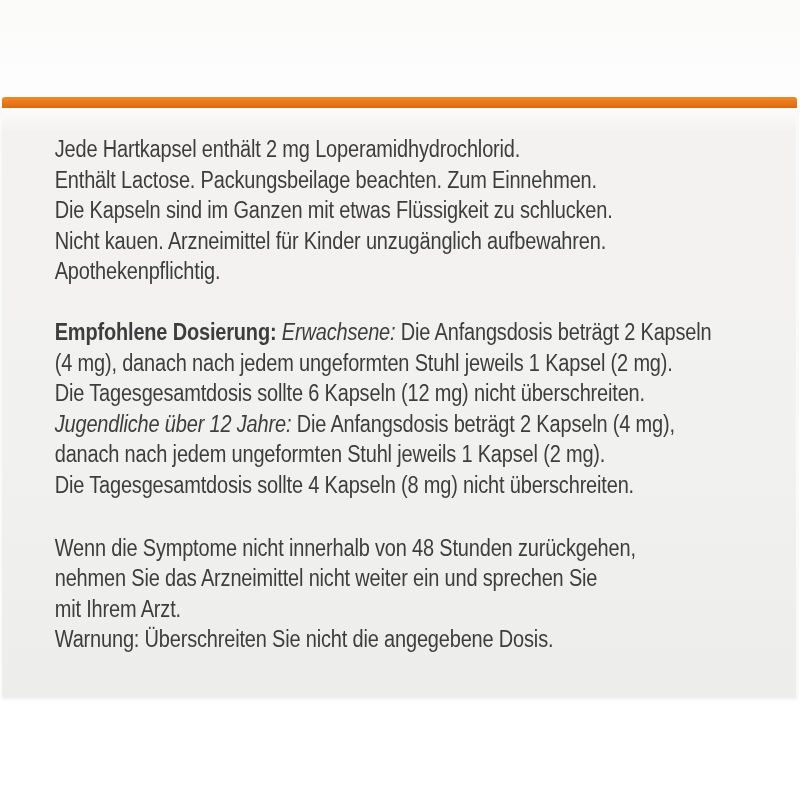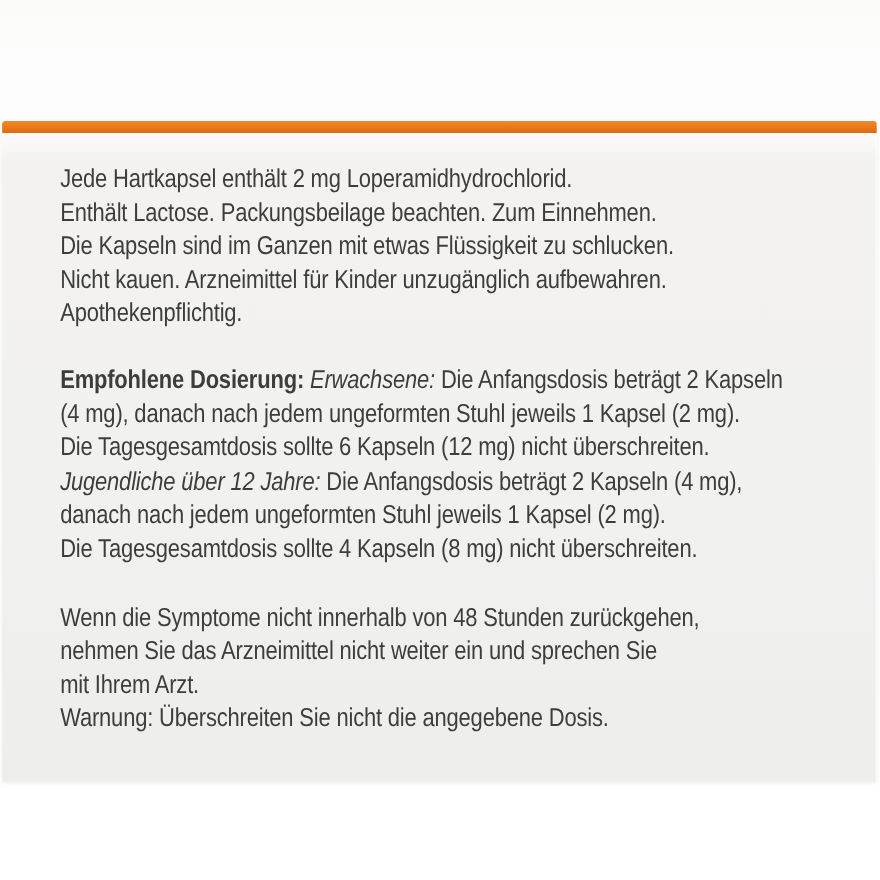--- a/index.html
+++ b/index.html
@@ -10,21 +10,21 @@
     position: relative;
     width: 800px;
     height: 800px;
     background: linear-gradient(180deg, #fbfbfa 0%, #fdfdfd 10%, #ffffff 100%);
     overflow: hidden;
   }
 
   .package {
     position: absolute;
     left: 2px;
-    top: 110px;
+    top: 97px;
     width: 795px;
     height: 600px;
   }
 
   .stripe {
     position: absolute;
     top: 0; left: 0; right: 0;
     height: 11px;
     background: linear-gradient(180deg, #f08a28 0%, #e9791b 50%, #d96a10 100%);
     border-radius: 3px 3px 0 0;

